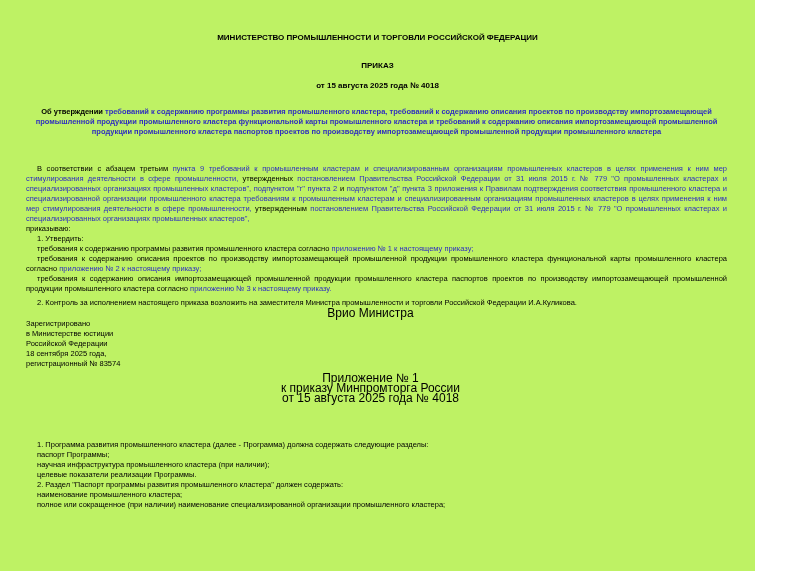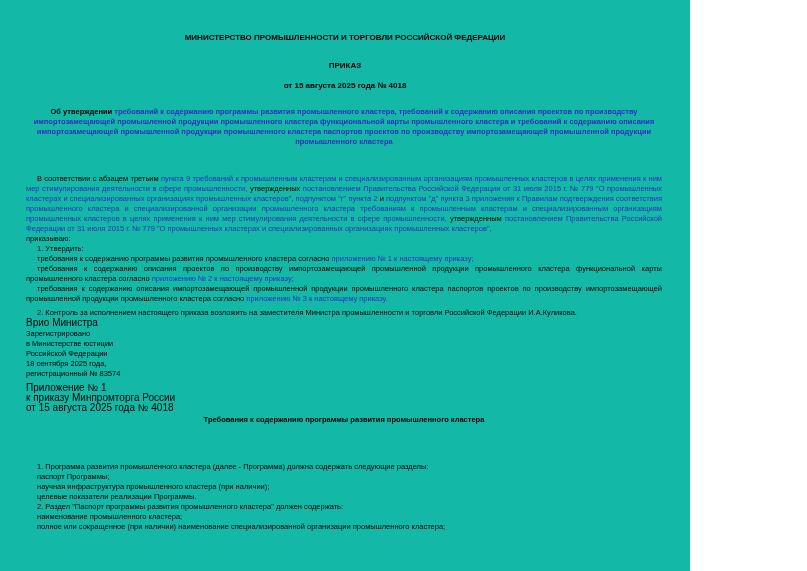--- a/index.html
+++ b/index.html
@@ -1,19 +1,19 @@
 <!DOCTYPE html>
 <html lang="ru" style="--link: #2e2ec0; --title-blue: #0000c6;"><head>
 <meta charset="utf-8">
 <style>
   html,body{margin:0;padding:0;background:#ffffff;}
   .page{
     position:relative;
-    width:690px;height:571px;
-    background:#14b8a6;
+    width:755px;height:571px;
+    background:#bef264;
     font-family:"Liberation Sans", sans-serif;
     color:#000000;
     overflow:hidden;
     -webkit-font-smoothing:antialiased;
   }
   .c{text-align:center;}
   .hdr{font-weight:bold;font-size:8px;line-height:10px;}
   .ministry{padding-top:33px;}
   .doctype{margin-top:18px;}
   .dateline{margin-top:10px;}
@@ -24,21 +24,21 @@
     font-size:7.5px;line-height:10px;
     text-align:center;
     color:var(--title-blue,#0000c8);
   }
   .title .blk{color:#000000;}
   .bodytext{margin-top:27px;font-size:7.5px;line-height:10px;}
   .bodytext p{margin:0;text-align:justify;}
   .bodytext p.ind{text-indent:11px;}
   .bodytext p.gap{margin-top:4px;}
   .lnk{color:var(--link,#2b2bc4);cursor:pointer;}
-  .right{text-align:left;font-size:10px;line-height:10px;padding-right:12px;}
+  .right{text-align:center;font-size:12px;line-height:10px;padding-right:12px;}
   .sig{margin-top:0px;}
   .reg{margin-top:1px;font-size:7.5px;line-height:10px;}
   .appref{margin-top:4px;}
   .apphead{margin-top:2px;font-size:7.5px;}
   .appbody{margin-top:37px;}
 </style>
 </head>
 <body>
 
 <div class="page">
@@ -70,21 +70,20 @@
         <div class="ln">18 сентября 2025 года,</div>
         <div class="ln">регистрационный № 83574</div>
       </div>
 
     <div class="right appref">
         <div class="ln">Приложение № 1</div>
         <div class="ln">к приказу Минпромторга России</div>
         <div class="ln">от 15 августа 2025 года № 4018</div>
       </div>
 
-    <div class="c hdr apphead">Требования к содержанию программы развития промышленного кластера</div>
 
     <div class="bodytext appbody">
         <p class="ind"><span class="blk">1. Программа развития промышленного кластера (далее - Программа) должна содержать следующие разделы:</span></p>
         <p class="ind"><span class="blk">паспорт Программы;</span></p>
         <p class="ind"><span class="blk">научная инфраструктура промышленного кластера (при наличии);</span></p>
         <p class="ind"><span class="blk">целевые показатели реализации Программы.</span></p>
         <p class="ind"><span class="blk">2. Раздел "Паспорт программы развития промышленного кластера" должен содержать:</span></p>
         <p class="ind"><span class="blk">наименование промышленного кластера;</span></p>
         <p class="ind"><span class="blk">полное или сокращенное (при наличии) наименование специализированной организации промышленного кластера;</span></p>
       </div>

